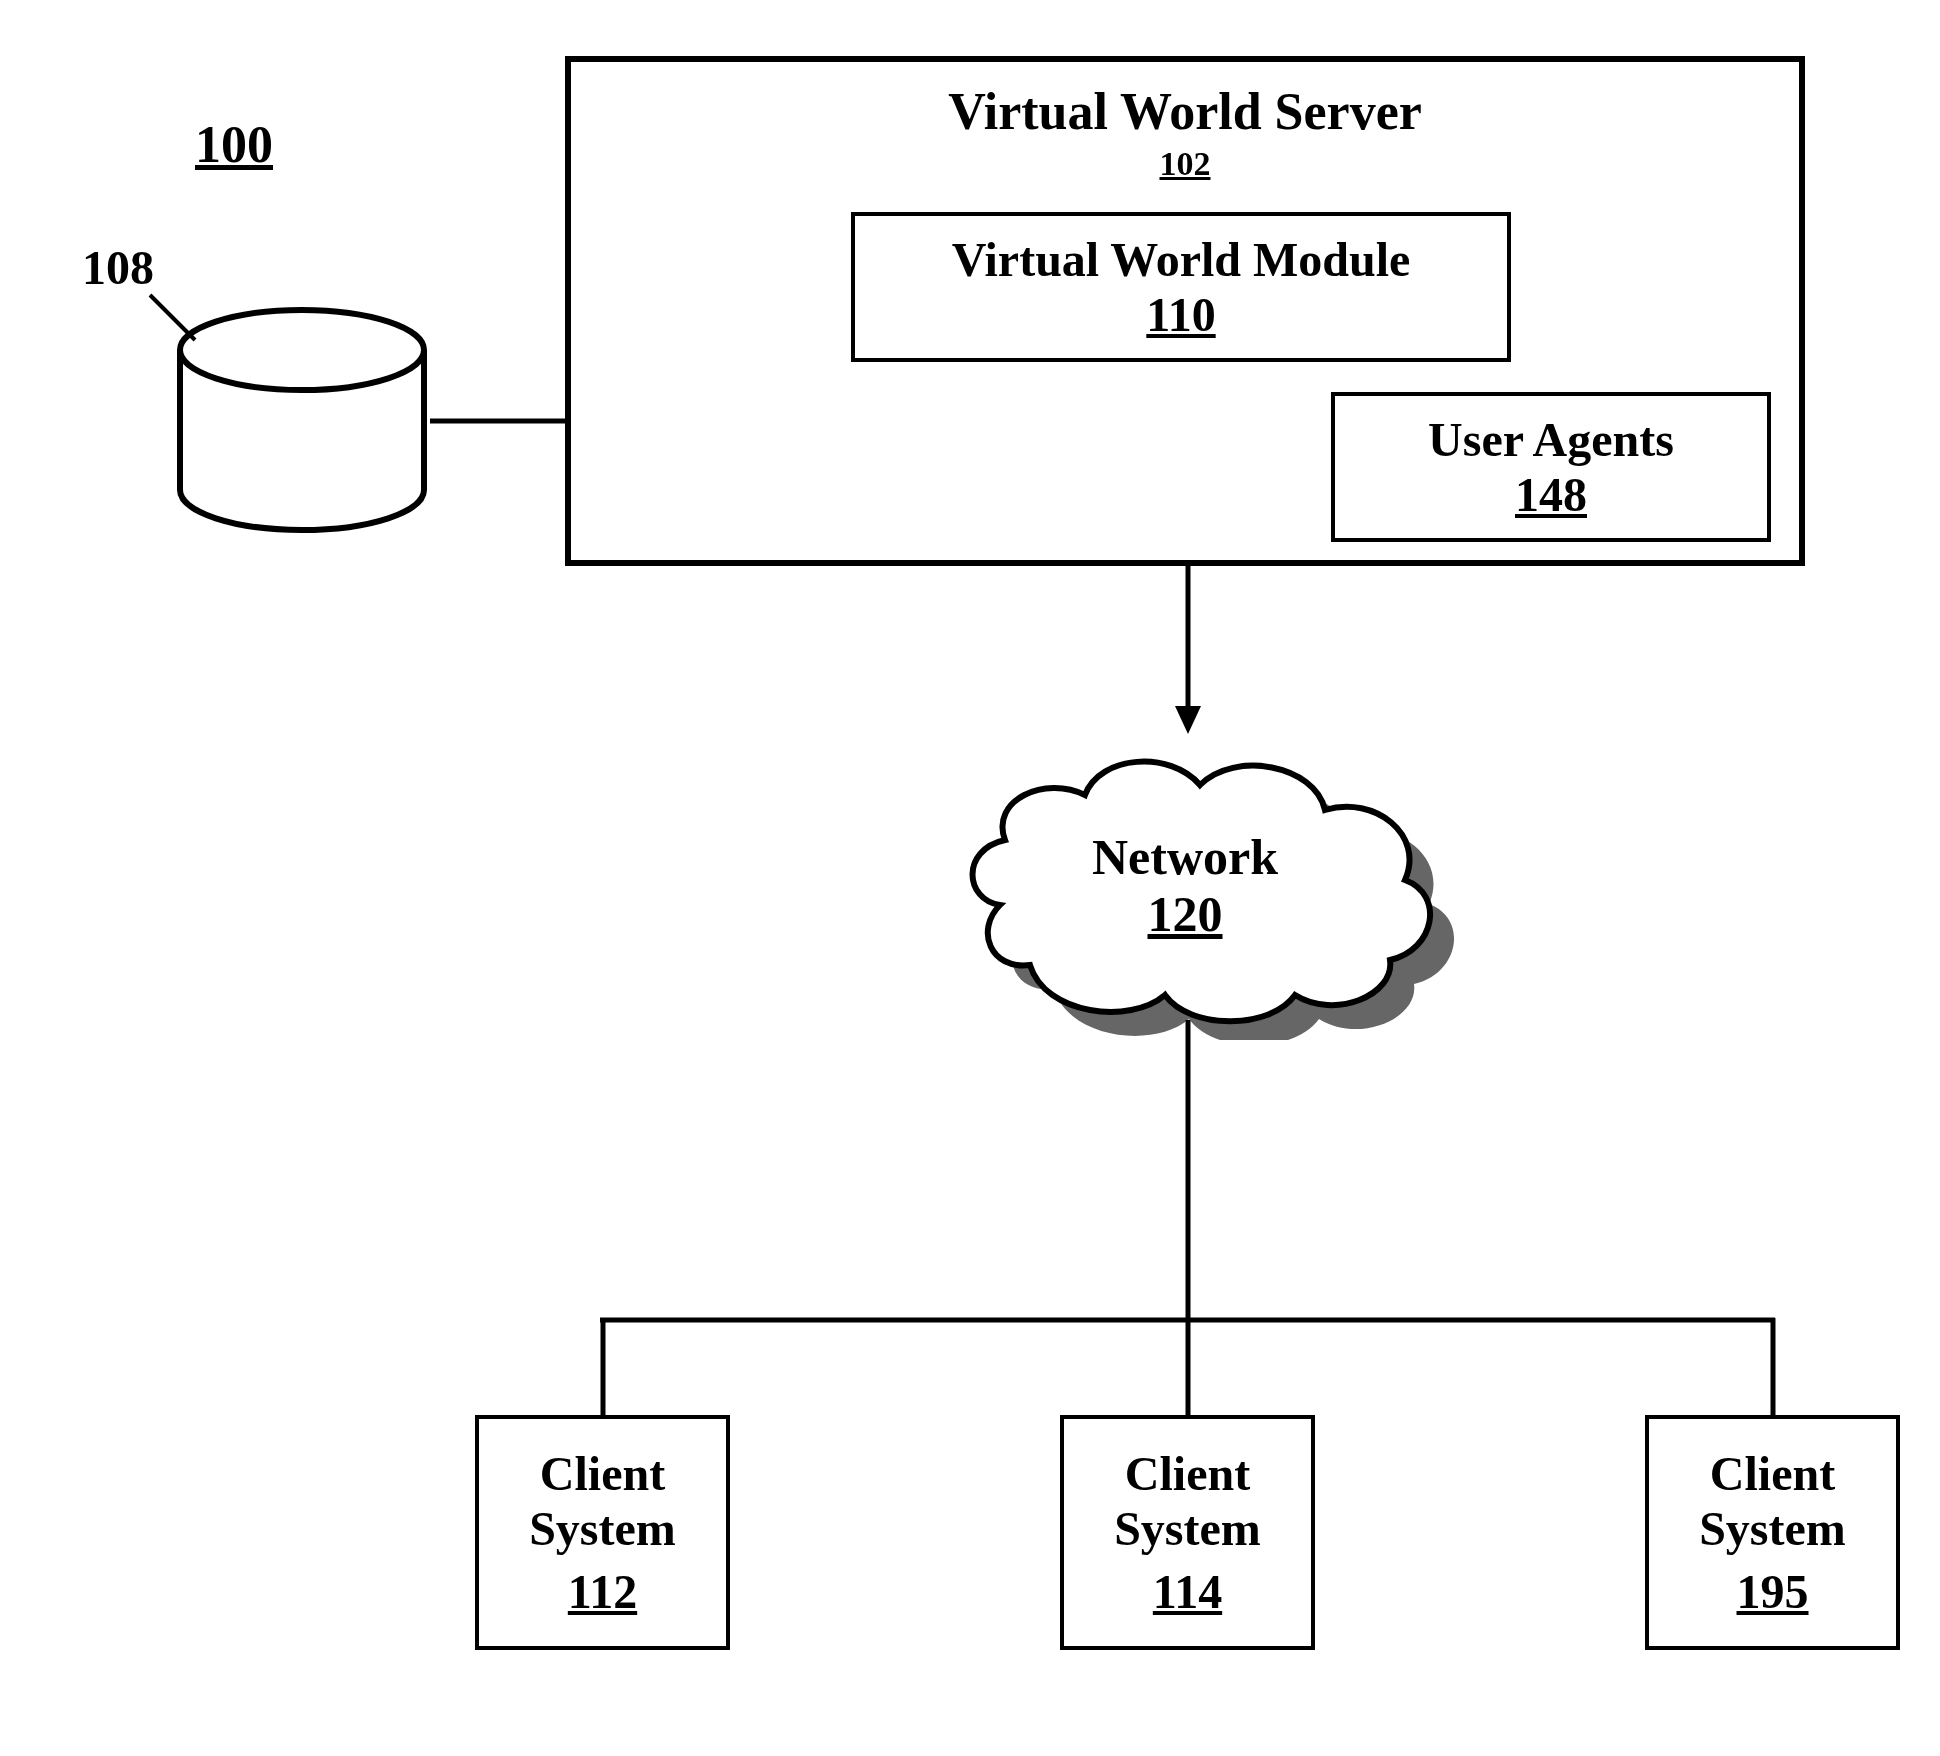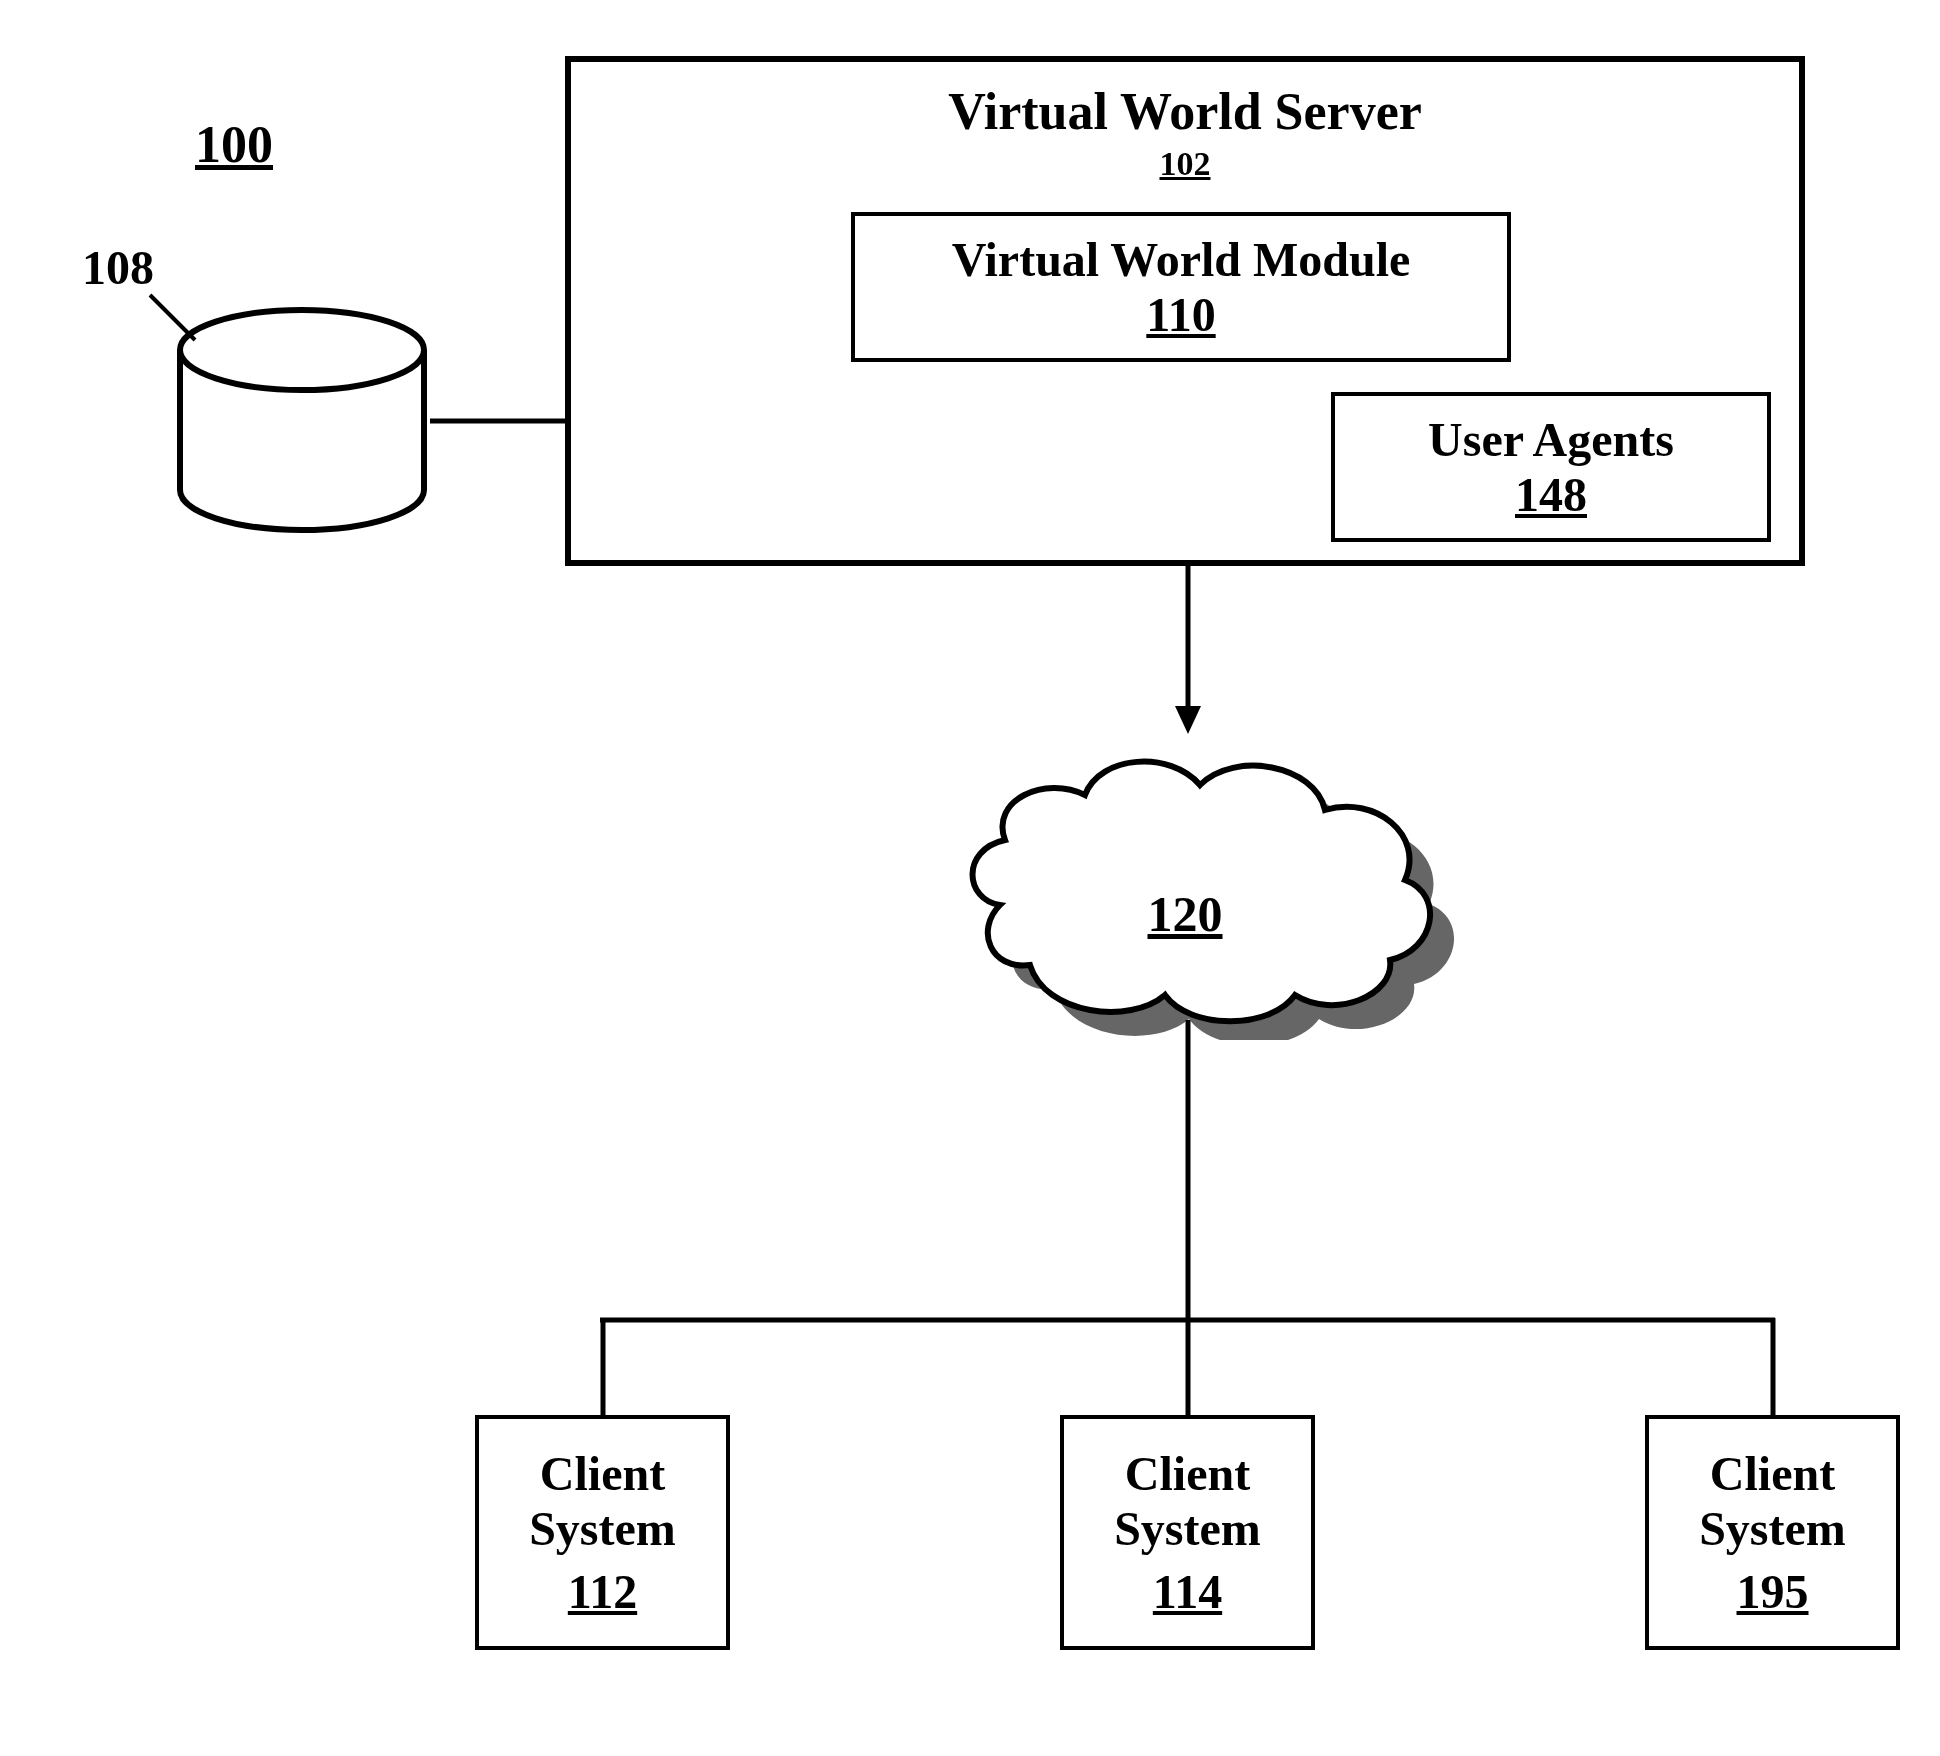--- a/index.html
+++ b/index.html
@@ -136,20 +136,23 @@
                C 30 180, 25 130, 70 120
                C 55 80, 110 55, 150 75
                C 165 35, 235 30, 265 65
                C 300 30, 380 45, 390 90
                C 440 75, 490 115, 470 160
                C 510 175, 500 230, 455 240
                C 460 275, 400 300, 360 275
                C 335 310, 255 310, 230 275
                C 195 305, 110 295, 95 245 Z" fill="#fff" stroke="#000" stroke-width="6"></path>
     </svg>
+    <div class="abs bold text-center" style="left:0; right:20px; top:108px; font-size:50px;">
+      <span>Network</span>
+    </div>
     <div class="abs bold underline text-center" style="left:0; right:20px; top:165px; font-size:50px;">
       <span>120</span>
     </div>
   </div>
 
   <svg class="connector" style="left:1183px; top:1020px;" width="10" height="300">
     <line x1="5" y1="0" x2="5" y2="300" stroke="#000" stroke-width="5"></line>
   </svg>
 
   <svg class="connector" style="left:600px; top:1315px;" width="1175" height="10">

